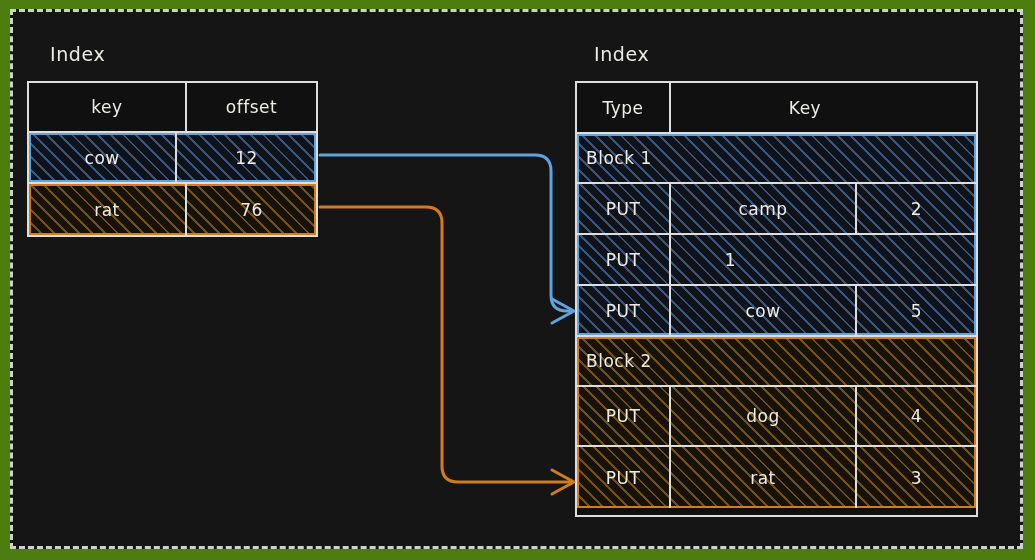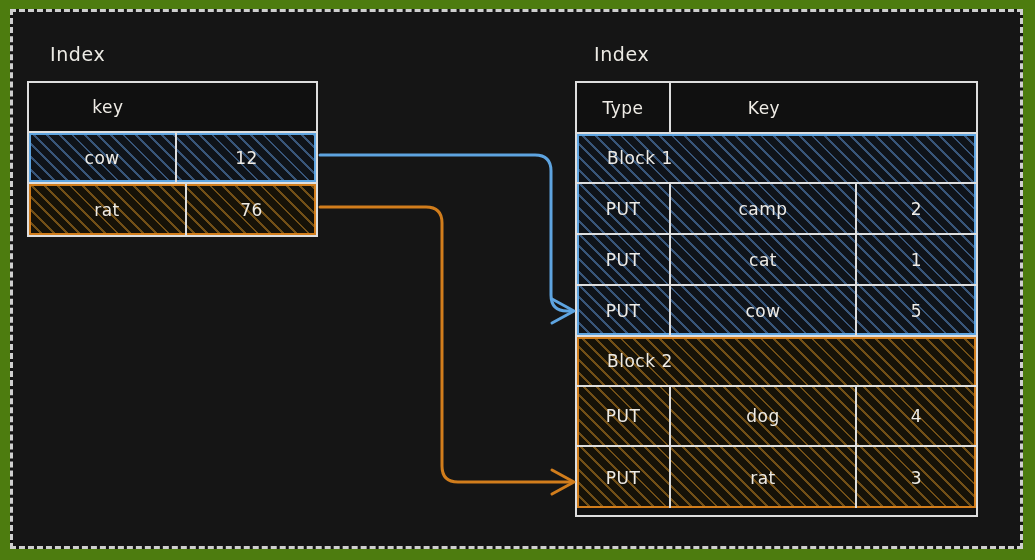--- a/index.html
+++ b/index.html
@@ -88,21 +88,21 @@
   }
   .plain { background: #101010; }
 
   .edge-blue  { box-shadow: inset 0 0 0 2px #5ea4e0; }
   .edge-orange{ box-shadow: inset 0 0 0 2px #d17d1c; }
 
   
   .block-row .cell {
     justify-content: flex-start;
     border-right: none;
-    padding-left: 30px;
+    padding-left: 9px;
     font-size: 17px;
   }
 
   svg.connectors {
     position: absolute;
     left: 0; top: 0;
     width: 1035px;
     height: 560px;
     pointer-events: none;
     z-index: 5;
@@ -113,55 +113,55 @@
 
 <div id="canvas">
   <div id="frame"></div>
 
   <div class="section-label" style="left:50px; top:43px;">Index</div>
 
   <div class="tbl" id="index-table" style="left:27px; top:81px; width:291px; height:156px;">
 
     <div class="row plain" style="height:50px;">
       <div class="cell" style="width:158px;">key</div>
+      <div class="cell" style="width:129px;">offset</div>
     </div>
 
     <div class="row hatch-blue edge-blue" style="height:51px;">
       <div class="cell" style="width:158px;">cow</div>
       <div class="cell" style="width:148px;">12</div>
     </div>
 
     <div class="row hatch-orange edge-orange" style="height:51px;">
       <div class="cell" style="width:158px;">rat</div>
       <div class="cell" style="width:129px;">76</div>
     </div>
   </div>
 
   <div class="section-label" style="left:594px; top:43px;">Index</div>
 
   <div class="tbl" id="data-table" style="left:575px; top:81px; width:403px; height:436px;">
 
-    <div class="row plain" style="height:51px;">
+    <div class="row plain" style="height:51px;gap:41px;">
       <div class="cell" style="width:94px;">Type</div>
       <div class="cell" style="width:186px;">Key</div>
     </div>
 
     <div class="row block-row hatch-blue" style="height:50px; box-shadow: inset 2px 0 0 #5ea4e0, inset -2px 0 0 #5ea4e0, inset 0 2px 0 #5ea4e0;">
       <div class="cell" style="width:399px;">Block 1</div>
     </div>
 
     <div class="row hatch-blue" style="height:51px; box-shadow: inset 2px 0 0 #5ea4e0, inset -2px 0 0 #5ea4e0;">
       <div class="cell" style="width:94px;">PUT</div>
       <div class="cell" style="width:186px;">camp</div>
       <div class="cell" style="width:119px;">2</div>
     </div>
 
     <div class="row hatch-blue" style="height:51px; box-shadow: inset 2px 0 0 #5ea4e0, inset -2px 0 0 #5ea4e0;">
       <div class="cell" style="width:94px;">PUT</div>
-      <div class="cell" style="width:186px;">cat</div>
       <div class="cell" style="width:119px;">1</div>
     </div>
 
     <div class="row hatch-blue" style="height:51px; box-shadow: inset 2px 0 0 #5ea4e0, inset -2px 0 0 #5ea4e0, inset 0 -2px 0 #5ea4e0;">
       <div class="cell" style="width:94px;">PUT</div>
       <div class="cell" style="width:186px;">cow</div>
       <div class="cell" style="width:119px;">5</div>
     </div>
 
     <div class="row block-row hatch-orange" style="height:50px; box-shadow: inset 2px 0 0 #d17d1c, inset -2px 0 0 #d17d1c, inset 0 2px 0 #d17d1c;">

